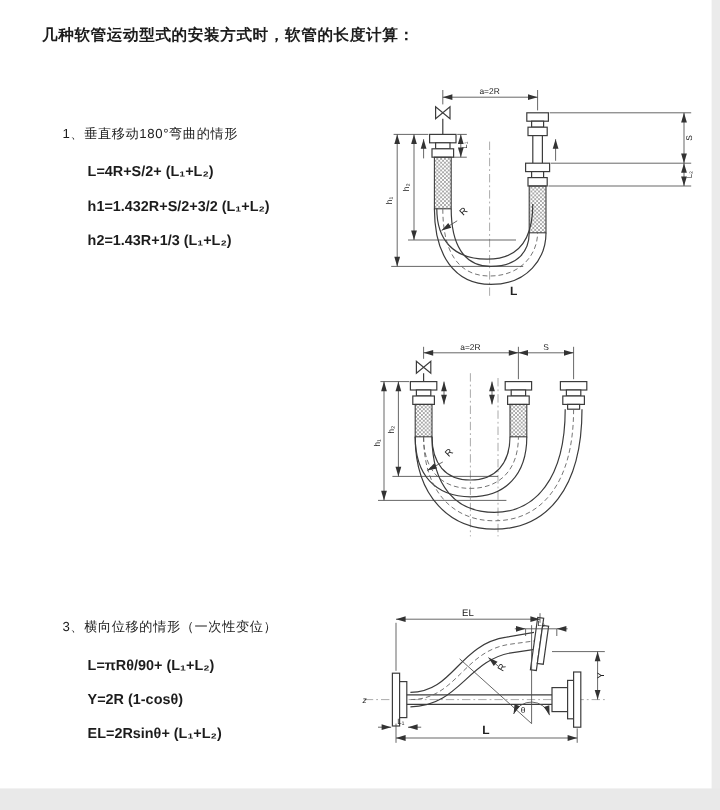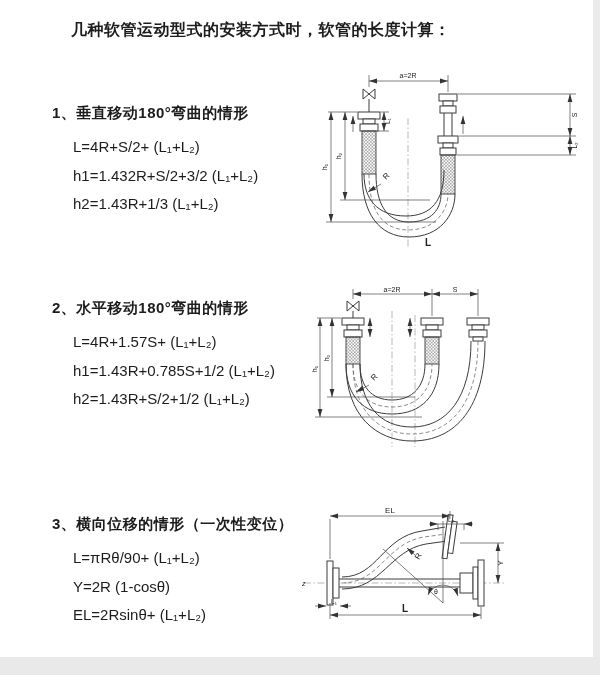--- a/index.html
+++ b/index.html
@@ -1,23 +1,23 @@
 <!DOCTYPE html>
 <html><head>
 <meta charset="utf-8">
 <style>
   html,body{margin:0;padding:0;background:#ffffff;}
   .page{position:relative;width:600px;height:675px;background:#fff;overflow:hidden;
         font-family:"Liberation Sans","DejaVu Sans",sans-serif;color:#1c1c1c;}
   .edge-right{position:absolute;right:0;top:0;width:7px;height:675px;background:#ebebeb;}
   .edge-bottom{position:absolute;left:0;top:657px;width:600px;height:18px;background:#e9e9e9;}
-  .title{position:absolute;left:35px;top:20px;font-size:16px;font-weight:bold;letter-spacing:0.5px;margin-left:36px;}
+  .title{position:absolute;left:35px;top:20px;font-size:13px;font-weight:bold;letter-spacing:0.5px;}
   .section{position:absolute;left:52px;}
-  .heading{font-size:15px;font-weight:bold;margin:0 0 10px 0;letter-spacing:0.5px;}
-  .formula{font-size:15px;font-weight:normal;margin:0 0 0 21px;line-height:28.5px;white-space:nowrap;}
+  .heading{font-size:11px;font-weight:normal;margin:0 0 10px 0;letter-spacing:0.5px;}
+  .formula{font-size:12px;font-weight:bold;margin:0 0 0 21px;line-height:28.5px;white-space:nowrap;}
   #sec1{top:104px;} #sec2{top:299px;} #sec3{top:515px;}
   .diag{position:absolute;}
   #d1{left:318px;top:70px;} #d2{left:310px;top:285px;} #d3{left:298px;top:503px;}
   svg .ln{fill:none;stroke:#3c3c3c;stroke-width:1;}
   svg .tn{fill:none;stroke:#4a4a4a;stroke-width:0.7;}
   svg .cl{fill:none;stroke:#8a8a8a;stroke-width:0.6;stroke-dasharray:7 2.5 1.5 2.5;}
   svg .dsh{fill:none;stroke:#5a5a5a;stroke-width:0.7;stroke-dasharray:4 2.5;}
   svg .fit{fill:#fff;stroke:#3c3c3c;stroke-width:1;}
   svg .br{fill:url(#braid);stroke:#3c3c3c;stroke-width:0.9;}
   svg text.dt{fill:#222;font-size:8px;font-family:"Liberation Sans","DejaVu Sans",sans-serif;}
@@ -32,26 +32,20 @@
 
   <div class="title">几种软管运动型式的安装方式时，软管的长度计算：</div>
 
   <div class="section" id="sec1">
     <p class="heading">1、垂直移动180°弯曲的情形</p>
     <p class="formula">L=4R+S/2+ (L₁+L₂)</p>
     <p class="formula">h1=1.432R+S/2+3/2 (L₁+L₂)</p>
     <p class="formula">h2=1.43R+1/3 (L₁+L₂)</p>
   </div>
 
-  <div class="section" id="sec2">
-    <p class="heading">2、水平移动180°弯曲的情形</p>
-    <p class="formula">L=4R+1.57S+ (L₁+L₂)</p>
-    <p class="formula">h1=1.43R+0.785S+1/2 (L₁+L₂)</p>
-    <p class="formula">h2=1.43R+S/2+1/2 (L₁+L₂)</p>
-  </div>
 
   <div class="section" id="sec3">
     <p class="heading">3、横向位移的情形（一次性变位）</p>
     <p class="formula">L=πRθ/90+ (L₁+L₂)</p>
     <p class="formula">Y=2R (1-cosθ)</p>
     <p class="formula">EL=2Rsinθ+ (L₁+L₂)</p>
   </div>
 
   <svg class="diag" id="d1" width="268" height="182" viewBox="0 0 268 182">
     <defs>

